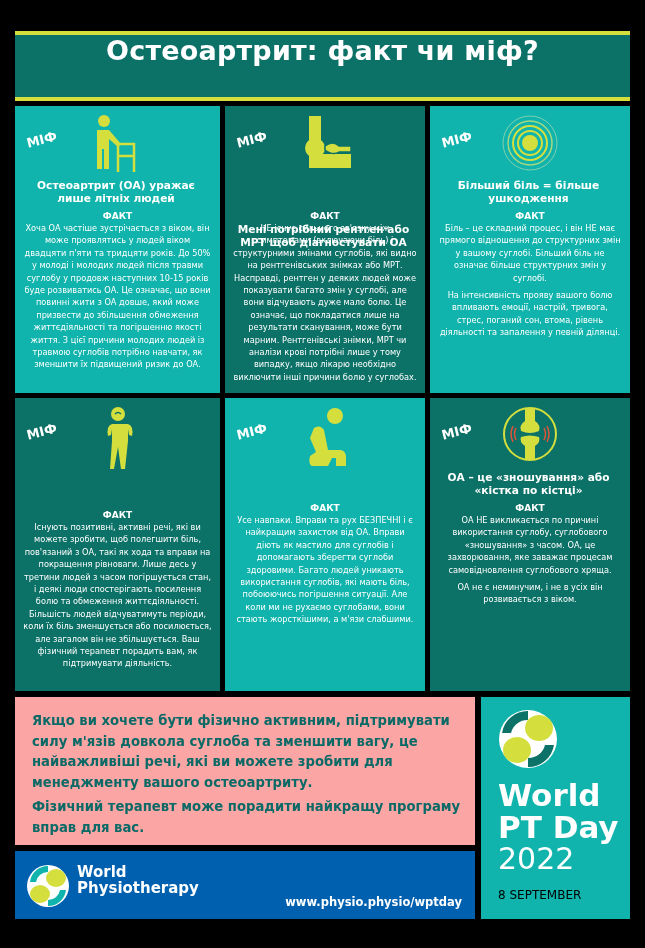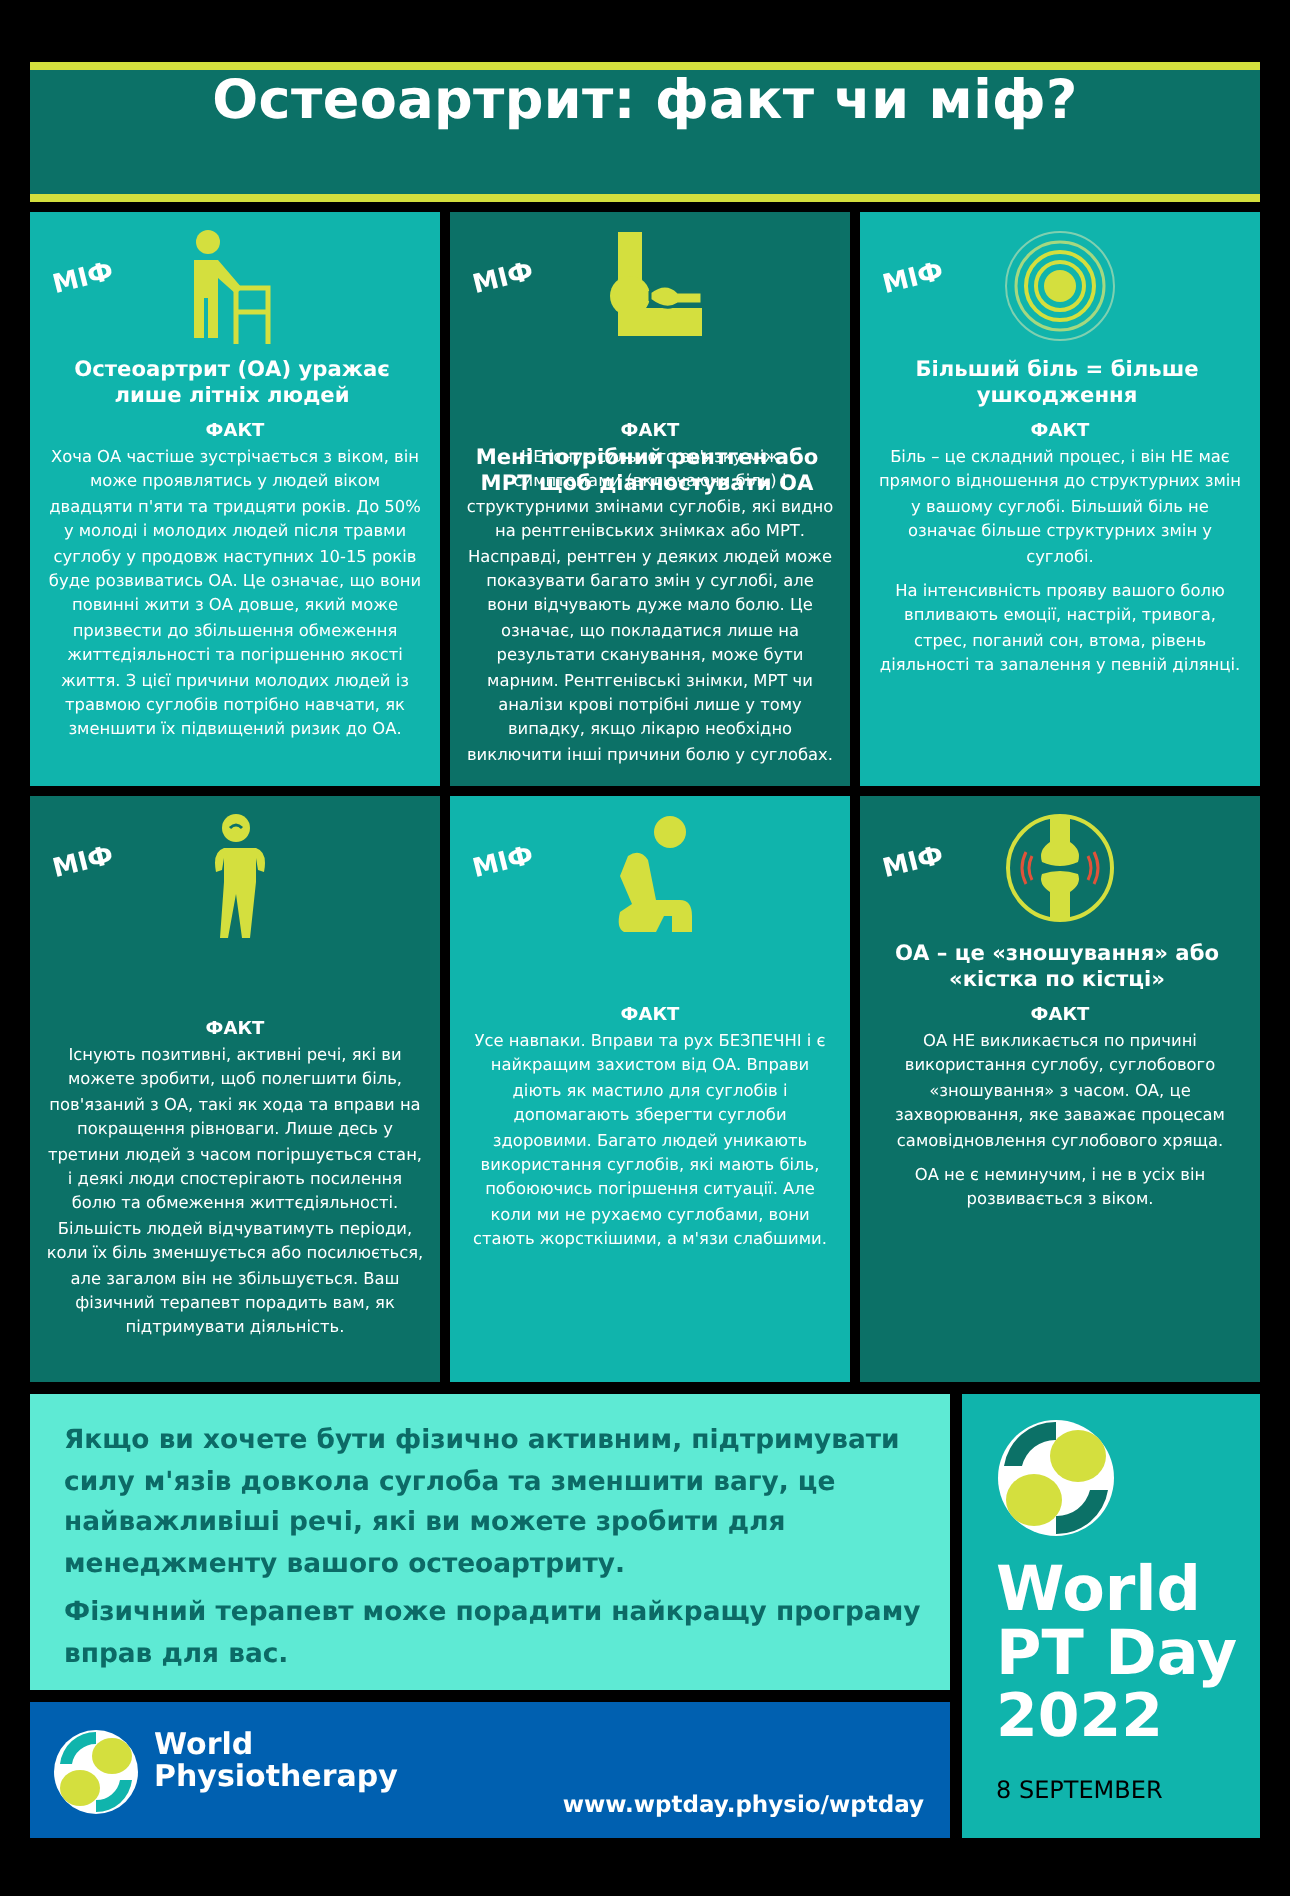--- a/index.html
+++ b/index.html
@@ -19,32 +19,32 @@
   .myth-tag { position:absolute; left:10px; top:30px; font-weight:bold; color:#fff;
               font-size:13px; transform:rotate(-14deg); transform-origin:left top;
               font-family:"DejaVu Sans", sans-serif; }
   .card .icon { position:absolute; left:50%; transform:translateX(-50%); top:8px; }
   .card .heading { position:absolute; left:8px; right:11px; font-weight:bold; font-size:10.6px;
                    line-height:13px; }
   .card .fact-label { font-weight:bold; font-size:9px; line-height:12px; }
   .card .body { position:absolute; left:8px; right:8px; font-size:8.2px; line-height:12.4px; }
   .card .body p { margin:0 0 5px 0; }
 
-  .cta { left:15px; top:697px; width:460px; height:148px; background:#5eead4;
+  .cta { left:15px; top:697px; width:460px; height:148px; background:#fca5a5;
          padding:14px 0 0 17px; color:#0c6a66; font-weight:bold; font-size:13.2px; line-height:20.5px; }
   .cta p { margin:0 0 4px 0; }
 
   .footer { left:15px; top:851px; width:460px; height:68px; background:#0060b0; color:#fff; }
   .footer .org { position:absolute; left:62px; top:13px; font-weight:bold; font-size:15px; line-height:16px; }
   .footer .url { position:absolute; right:13px; bottom:10px; font-size:11.5px; font-weight:bold; }
 
   .brand { left:481px; top:697px; width:149px; height:222px; background:#10b4ac; color:#fff; }
   .brand .w1 { position:absolute; left:17px; top:82px; font-size:31px; font-weight:bold; line-height:32px; }
   .brand .w2 { position:absolute; left:17px; top:114px; font-size:31px; font-weight:bold; line-height:32px; }
-  .brand .yr { position:absolute; left:17px; top:146px; font-size:30px; line-height:32px; font-weight:bold;text-align:center; }
+  .brand .yr { position:absolute; left:17px; top:146px; font-size:30px; line-height:32px; font-weight:normal;text-align:center; }
   .brand .date { position:absolute; left:17px; top:191px; font-size:12px; font-weight:normal; color:#000000; }
 </style>
 </head>
 <body>
 
 <div class="abs title-bar">
   <h1>Остеоартрит: факт чи міф?</h1>
 </div>
 
 <div class="abs card teal" style="left:15px;top:106px;width:205px;height:287px;">
@@ -144,21 +144,21 @@
     <circle cx="22" cy="22" r="21" fill="#fff"></circle>
     <path d="M4 18 a18 18 0 0 1 18 -16 v6 a12 12 0 0 0 -12 10 z" fill="#10b4ac"></path>
     <path d="M40 26 a18 18 0 0 1 -18 16 v-6 a12 12 0 0 0 12 -10 z" fill="#10b4ac"></path>
     <ellipse cx="30" cy="14" rx="10" ry="9" fill="#d4df3e"></ellipse>
     <ellipse cx="14" cy="30" rx="10" ry="9" fill="#d4df3e"></ellipse>
   </svg>
   <div class="org">
     <div>World</div>
     <div>Physiotherapy</div>
   </div>
-  <div class="url">www.wptday.physio/wptday</div>
+  <div class="url">www.physio.physio/wptday</div>
 </div>
 
 <div class="abs brand">
   <svg style="position:absolute;left:17px;top:12px;" width="60" height="60" viewBox="0 0 60 60">
     <circle cx="30" cy="30" r="29" fill="#fff"></circle>
     <path d="M4 24 a26 26 0 0 1 26 -22 v9 a17 17 0 0 0 -17 13 z" fill="#0c7167"></path>
     <path d="M56 36 a26 26 0 0 1 -26 22 v-9 a17 17 0 0 0 17 -13 z" fill="#0c7167"></path>
     <ellipse cx="41" cy="19" rx="14" ry="13" fill="#d4df3e"></ellipse>
     <ellipse cx="19" cy="41" rx="14" ry="13" fill="#d4df3e"></ellipse>
   </svg>

